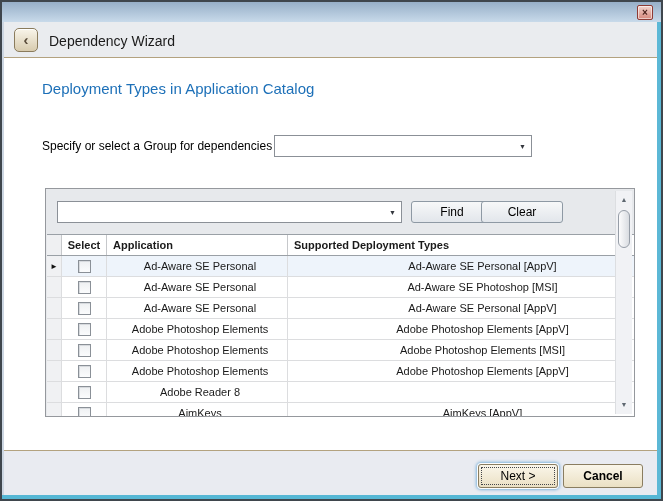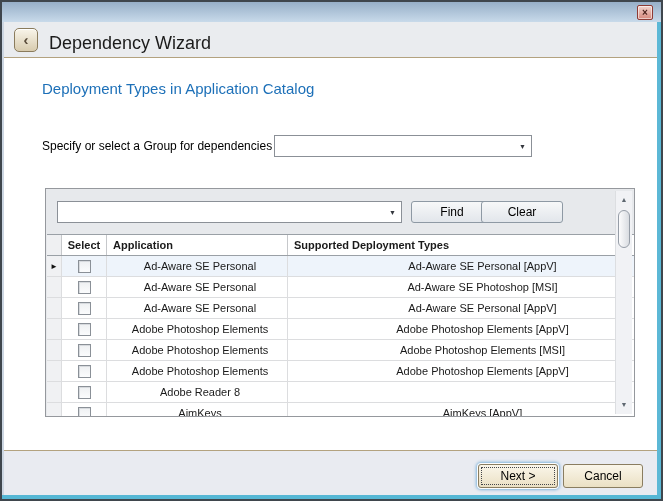--- a/index.html
+++ b/index.html
@@ -30,21 +30,21 @@
     position: absolute; left: 0; right: 0; top: 20px; height: 36px;
     background: #eaecef; border-bottom: 1px solid #b3a27f;
   }
   .back-btn {
     position: absolute; left: 12px; top: 6px; width: 24px; height: 24px;
     border: 1px solid #8a7b5c; border-radius: 5px;
     background: linear-gradient(#f9f5ea, #d8cbae);
     box-shadow: inset 0 1px 0 #ffffff;
     color: #5b4d3b; font-size: 15px; font-weight: bold; line-height: 21px; text-align: center;
   }
-  .wizard-title { position: absolute; left: 47px; top: 11px; font-size: 18px; color: #1b1b1b; }
+  .wizard-title { position: absolute; left: 47px; top: 11px; font-size: 14px; color: #1b1b1b; }
 
   .page-heading {
     position: absolute; left: 40px; top: 78px; margin: 0;
     font-size: 15px; font-weight: 400; color: #1d70b8;
   }
 
   .group-label { position: absolute; left: 40px; top: 137px; font-size: 12px; color: #000; }
   .combo { position: absolute; background: #fff; border: 1px solid #8b9097; }
   .combo input {
     position: absolute; left: 0; top: 0; width: calc(100% - 18px); height: 100%;
@@ -109,21 +109,21 @@
     position: absolute; left: 0; right: 0; top: 448px; height: 45px;
     background: #e9ebf1; border-top: 1px solid #b3a27f;
   }
   .beige-btn {
     position: absolute; top: 13px; width: 80px; height: 24px;
     border: 1px solid #8a7d60; border-radius: 3px;
     background: linear-gradient(#faf6ea, #ebe0c4);
     font: 12px "Liberation Sans", sans-serif; color: #000; text-align: center;
   }
   .next-btn { left: 476px; box-shadow: 0 0 0 1px #fdfdfd, 0 0 3px 2px #7fb3da; outline: 1px dotted #44464a; outline-offset: -4px; }
-  .cancel-btn { left: 561px; }
+  .cancel-btn { left: 561px; font-weight: bold; }
 </style>
 </head>
 <body>
 
 <div class="window">
   <div class="accent-left"></div>
   <div class="accent-right"></div>
   <div class="accent-bottom"></div>
 
   <div class="titlebar">

